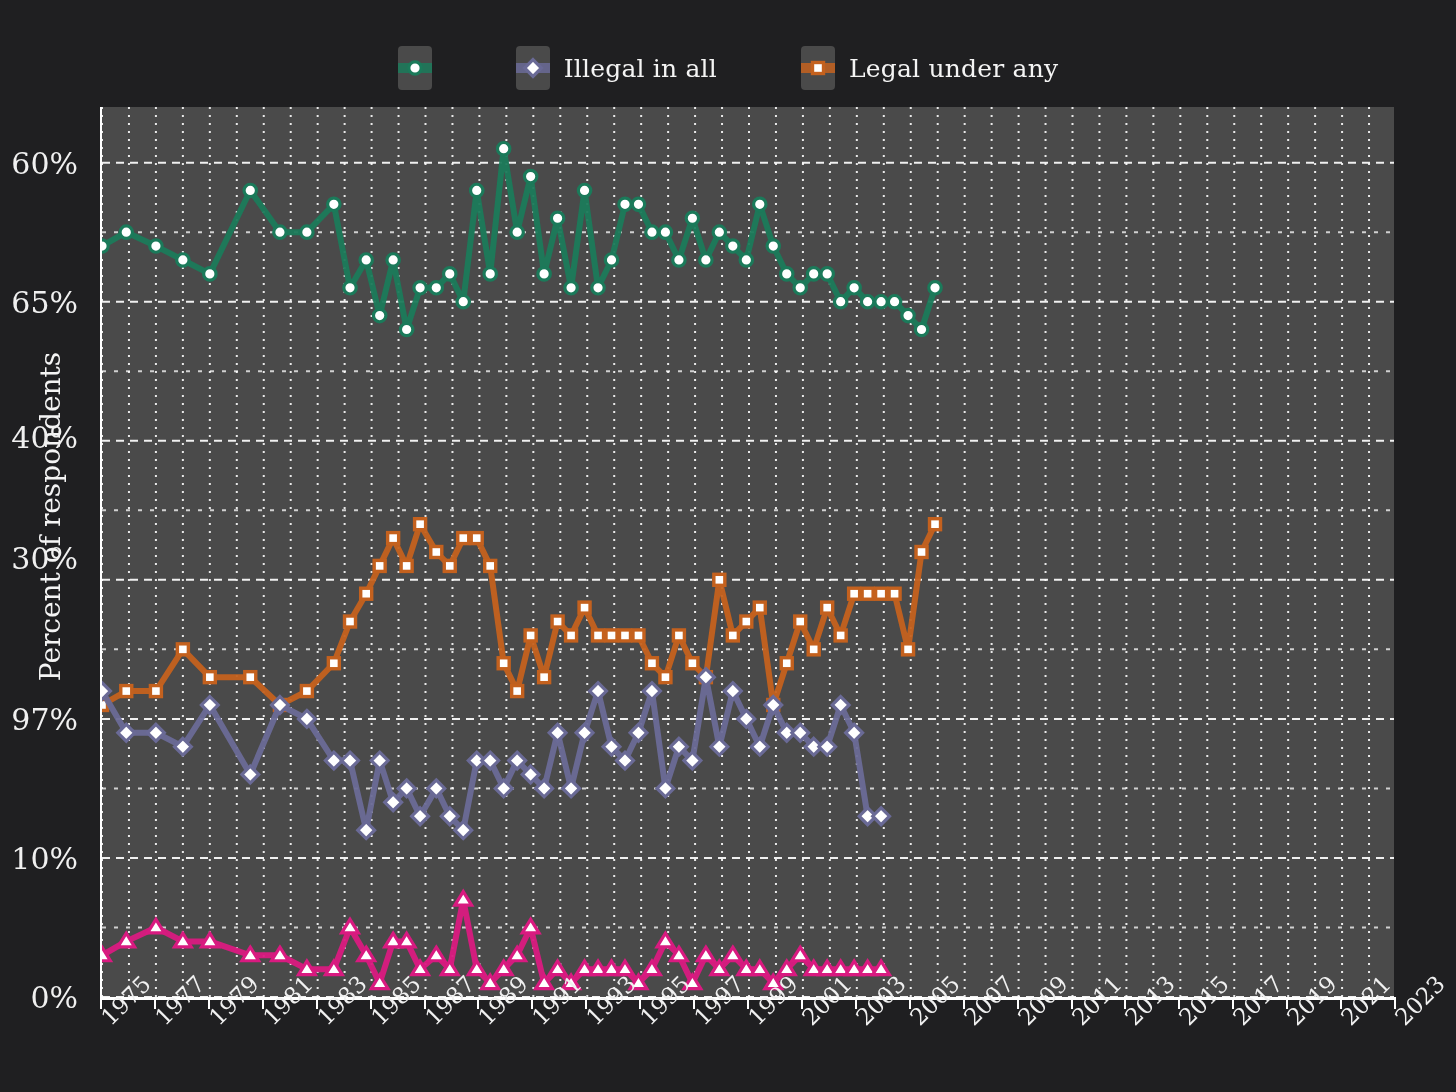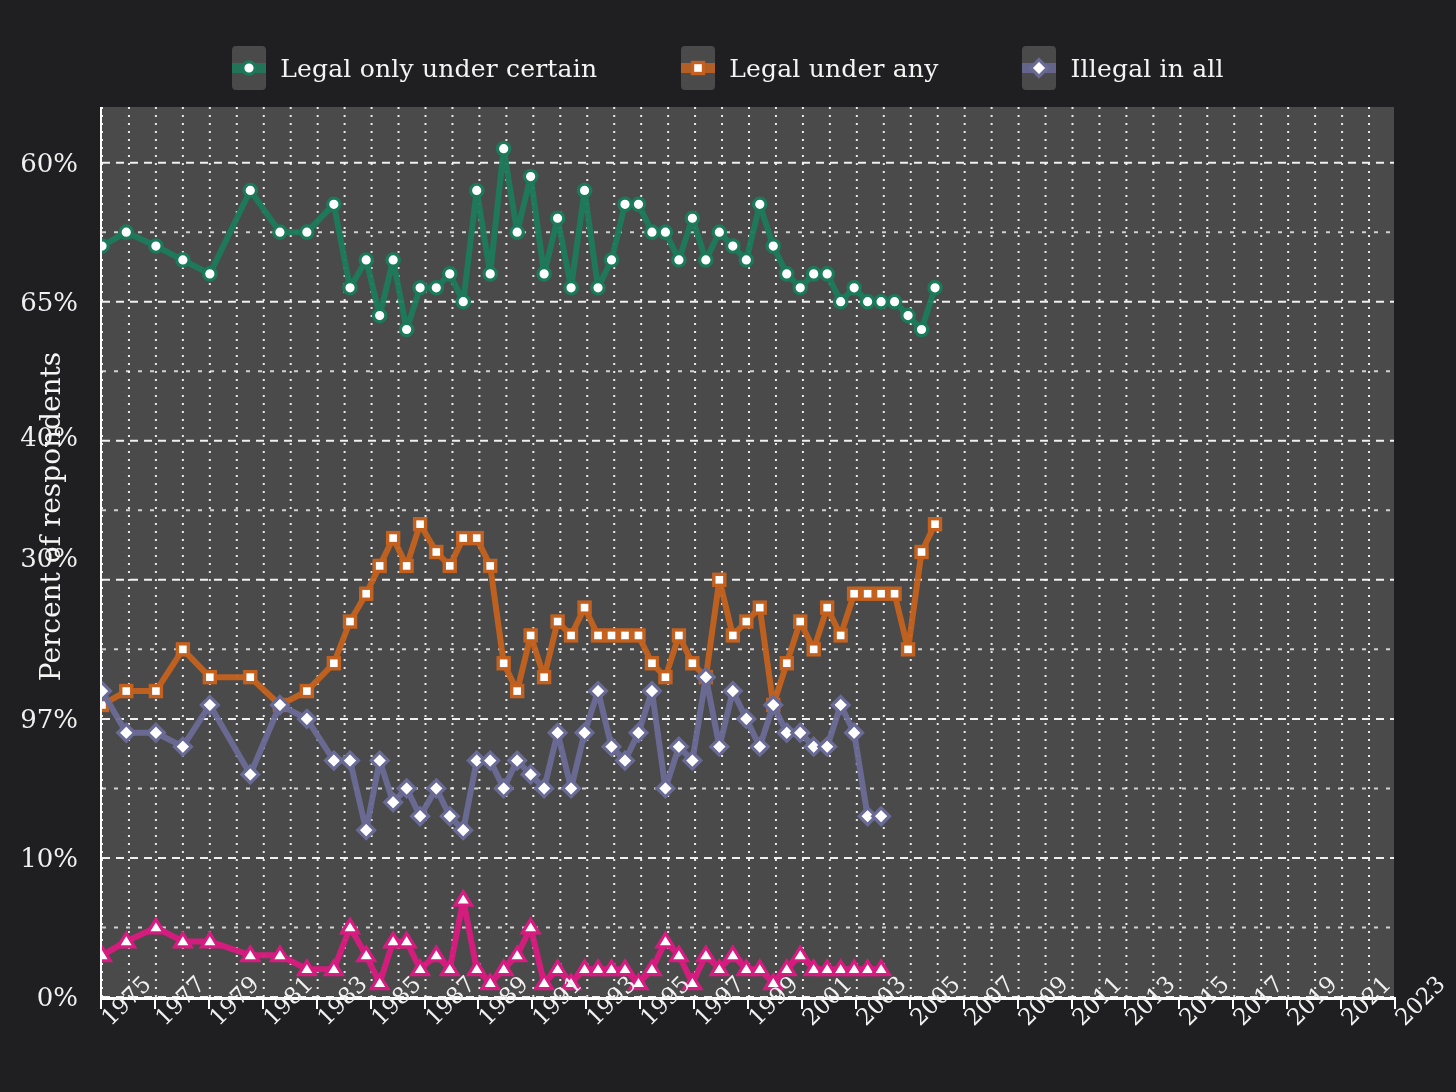--- a/index.html
+++ b/index.html
@@ -89,21 +89,21 @@
     position: absolute;
     left: 0;
     top: 0;
   }
 
   
   .ytick {
     position: absolute;
     right: 1400px;
     text-align: right;
-    font-size: 26px;
+    font-size: 30px;
     color: #f0f0f0;
     white-space: nowrap;
     transform: translateY(-50%);
   }
   #ylabels {
     position: absolute;
     left: 0;
     top: 107px;
     width: 88px;
     height: 890px;
@@ -177,43 +177,42 @@
   <div id="legend">
       <div class="legend-entry">
         <div class="legend-swatch">
           <div class="lg-line" style="background: rgb(27, 122, 90);"></div>
           <svg width="26" height="26">
             <g>
               <circle cx="13" cy="13" r="6.2" fill="#ffffff" stroke="#1b7a5a" stroke-width="3.2"></circle>
             </g>
           </svg>
         </div>
-        <span class="legend-label">Legal only under certain</span>
+      </div>
+      <div class="legend-entry">
+        <div class="legend-swatch">
+          <div class="lg-line" style="background: rgb(106, 106, 150);"></div>
+          <svg width="26" height="26">
+            <g>
+              <polygon points="13,4.6 21.4,13 13,21.4 4.6,13" fill="#ffffff" stroke="#6a6a96" stroke-width="3.2"></polygon>
+            </g>
+          </svg>
+        </div>
+        <span class="legend-label">Illegal in all</span>
       </div>
       <div class="legend-entry">
         <div class="legend-swatch">
           <div class="lg-line" style="background: rgb(196, 97, 30);"></div>
           <svg width="26" height="26">
             <g>
               <rect x="7.5" y="7.5" width="11" height="11" fill="#ffffff" stroke="#c4611e" stroke-width="3.4"></rect>
             </g>
           </svg>
         </div>
         <span class="legend-label">Legal under any</span>
-      </div>
-      <div class="legend-entry">
-        <div class="legend-swatch">
-          <div class="lg-line" style="background: rgb(106, 106, 150);"></div>
-          <svg width="26" height="26">
-            <g>
-              <polygon points="13,4.6 21.4,13 13,21.4 4.6,13" fill="#ffffff" stroke="#6a6a96" stroke-width="3.2"></polygon>
-            </g>
-          </svg>
-        </div>
-        <span class="legend-label">Illegal in all</span>
       </div>
     </div>
 
   <div id="ytitle">Percent of respondents</div>
 
   <div id="ylabels">
       <div class="ytick" style="top: 890px;">0%</div>
       <div class="ytick" style="top: 750.938px;">10%</div>
       <div class="ytick" style="top: 611.875px;">97%</div>
       <div class="ytick" style="top: 451px;">30%</div>

